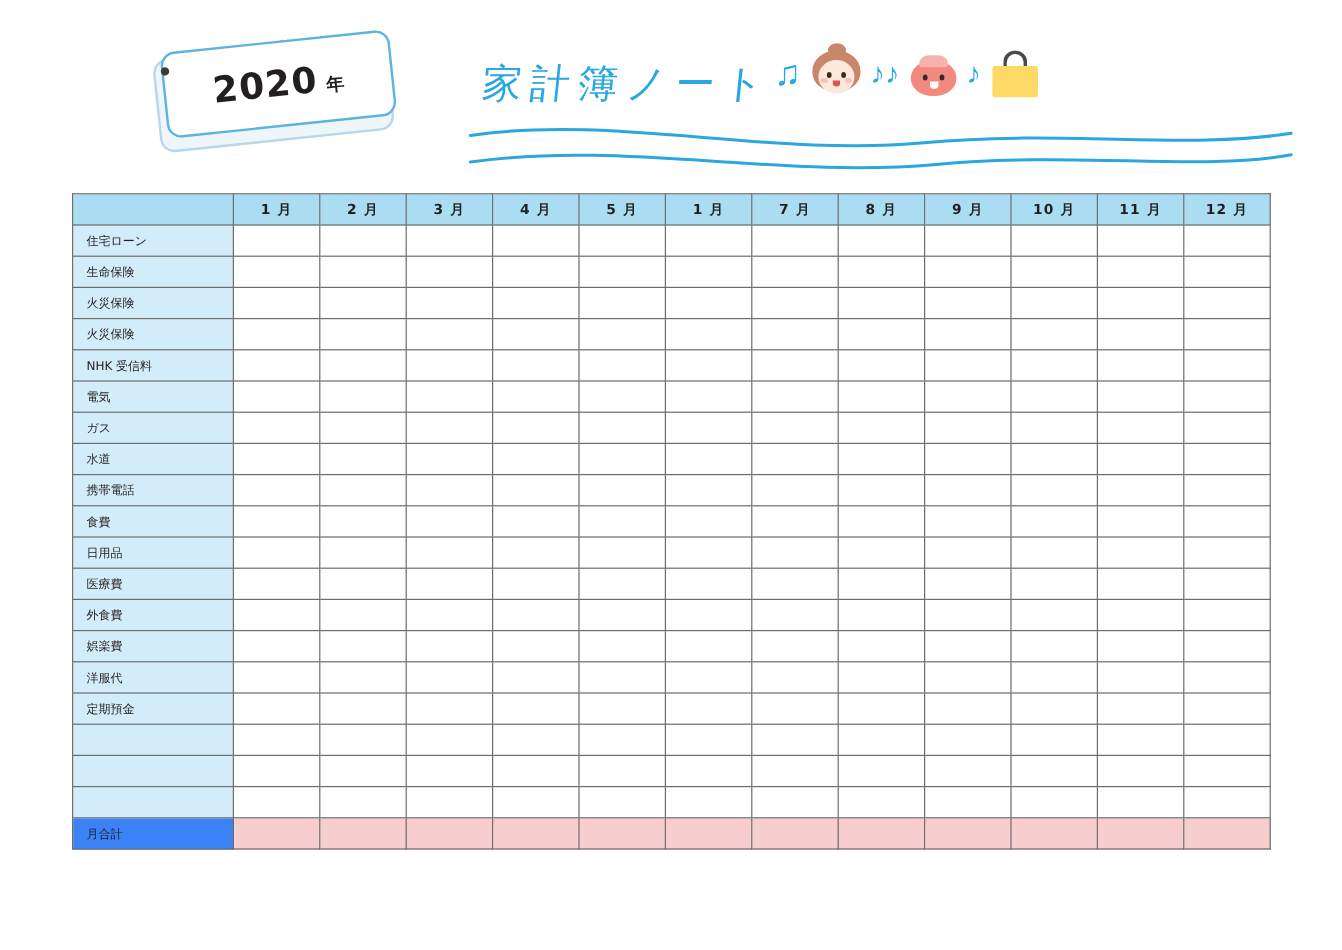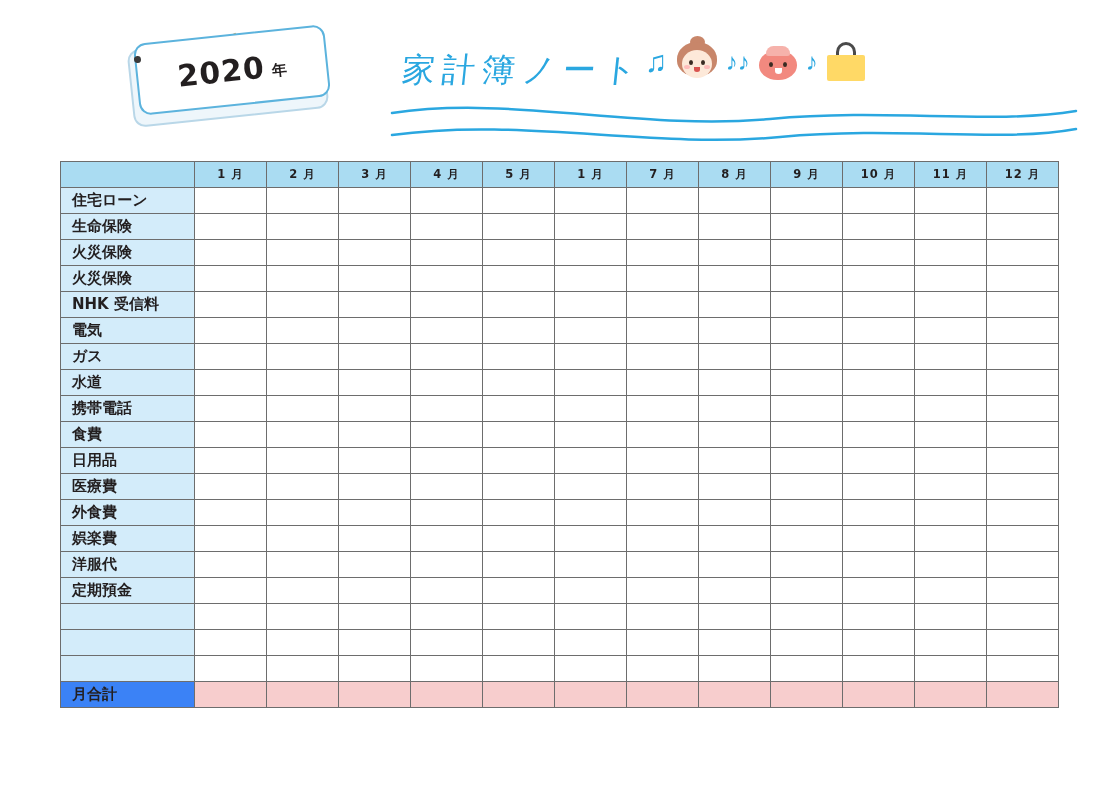--- a/index.html
+++ b/index.html
@@ -274,22 +274,22 @@
     text-align: center;
     letter-spacing: 1px;
   }
   thead th.corner {
     background: #aadcf2;
   }
   tbody th.rowlabel {
     background: #d3ecfa;
     text-align: left;
     padding-left: 11px;
-    font-weight: 700;
-    font-size: 15px;
+    font-weight: 400;
+    font-size: 10px;
   }
   tbody td.cell {
     background: #ffffff;
   }
   tr.total th.rowlabel {
     background: #3b82f6;
   }
   tr.total td.cell {
     background: #f7cdcd;
   }

